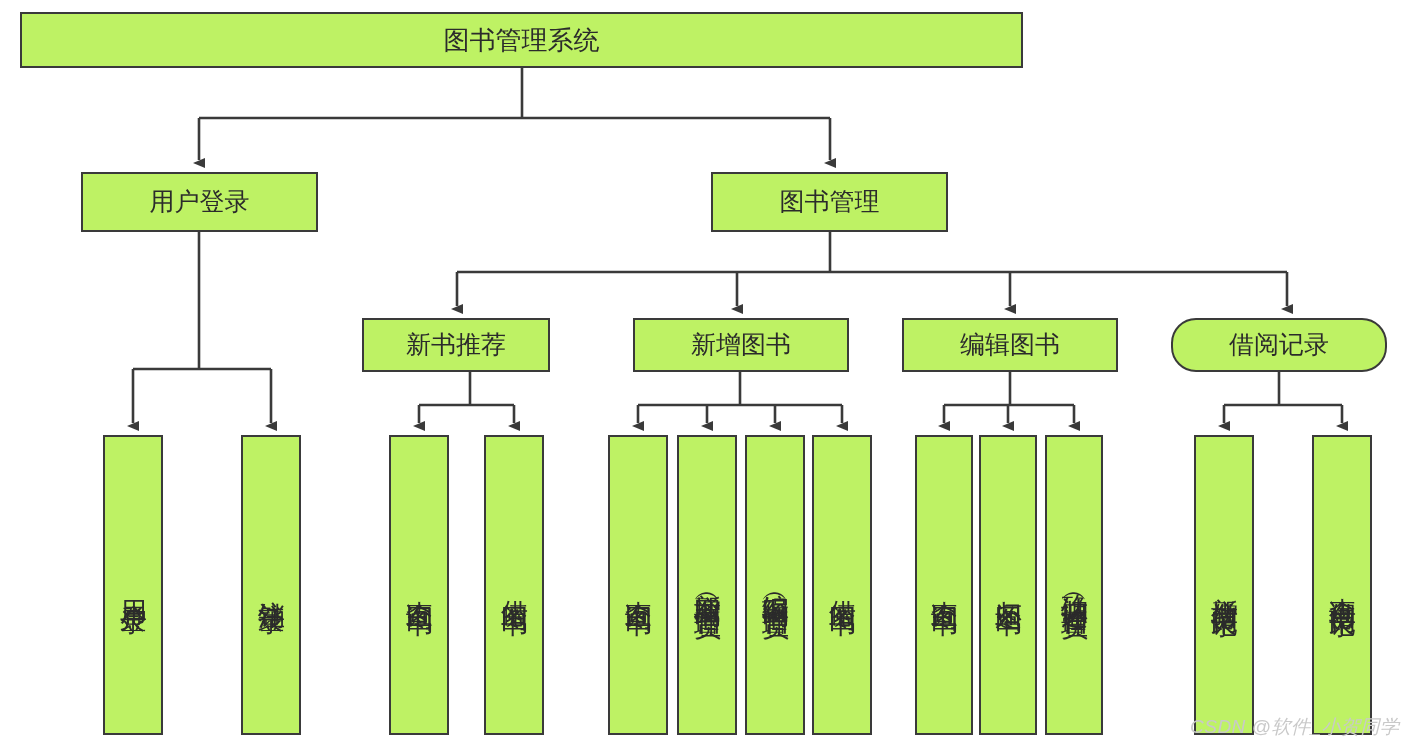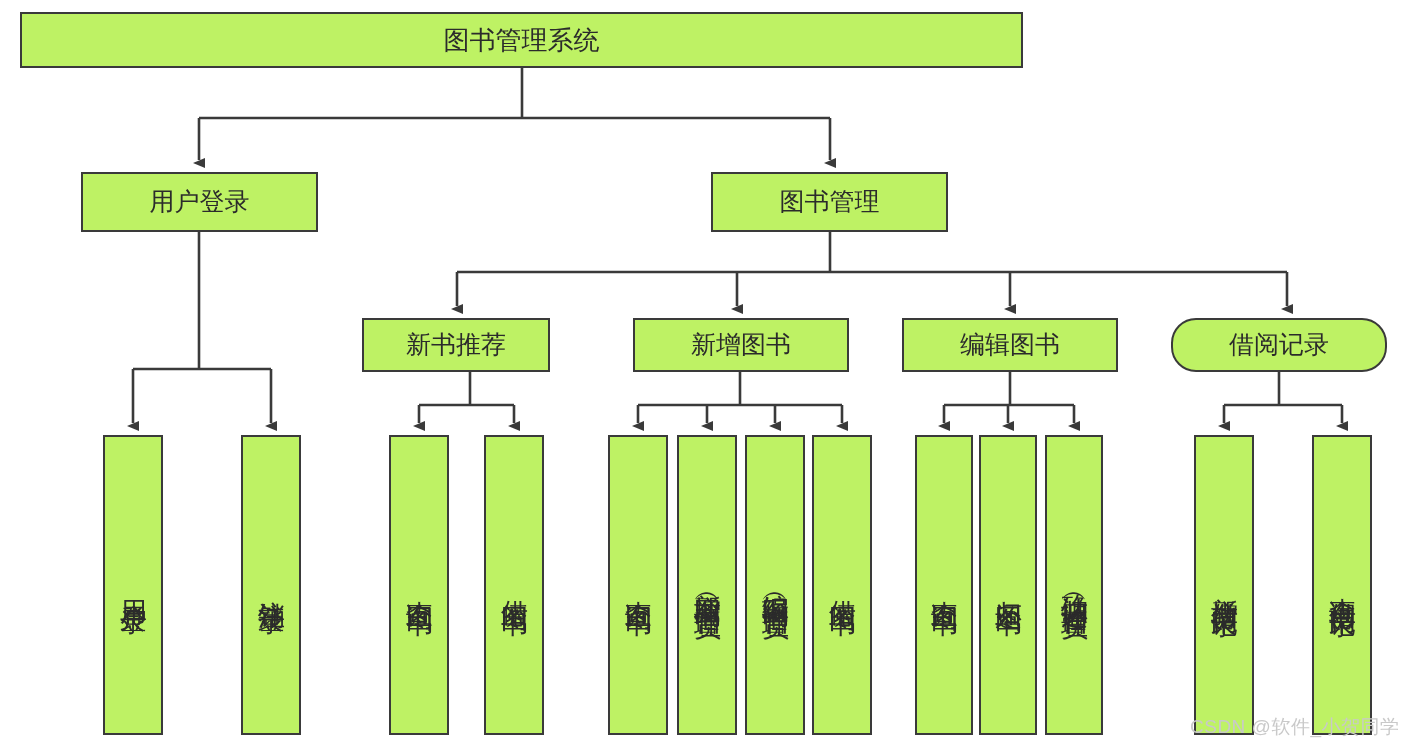--- a/index.html
+++ b/index.html
@@ -184,15 +184,15 @@
     <span class="label">确认归还（管理员）</span>
   </div>
 
   <div class="node vert" style="left:1194px; top:435px; width:60px; height:300px;">
     <span class="label">新增借阅记录</span>
   </div>
   <div class="node vert" style="left:1312px; top:435px; width:60px; height:300px;">
     <span class="label">查询借阅记录</span>
   </div>
 
-  <div class="watermark" style="left:1190px; top:714px;">CSDN @软件_小贺同学</div>
+  <div class="watermark" style="left:1190px; top:714px;font-style:italic;">CSDN @软件_小贺同学</div>
 
 </div>
 
 </body></html>

